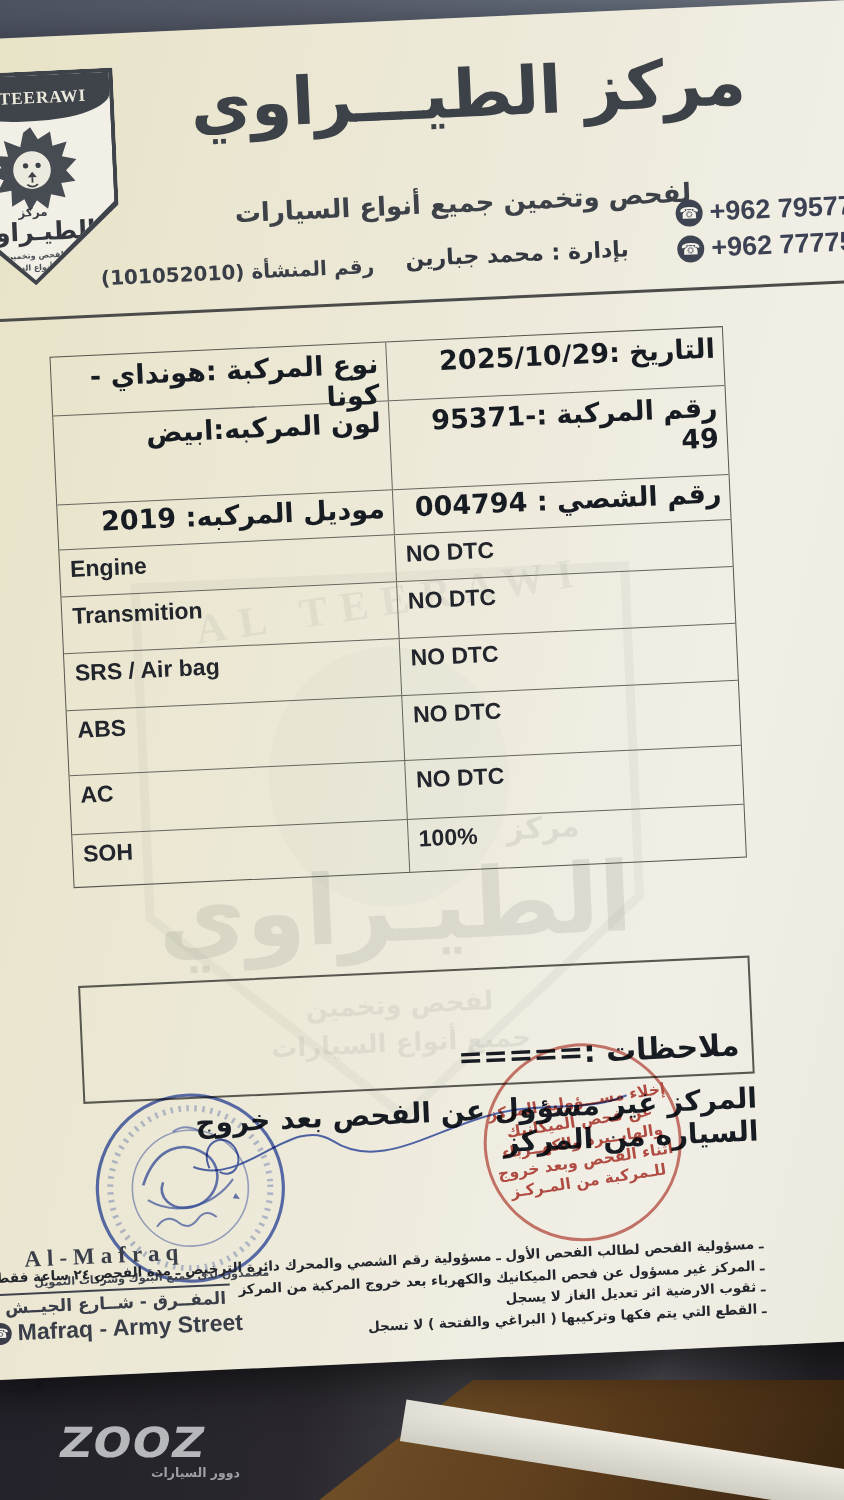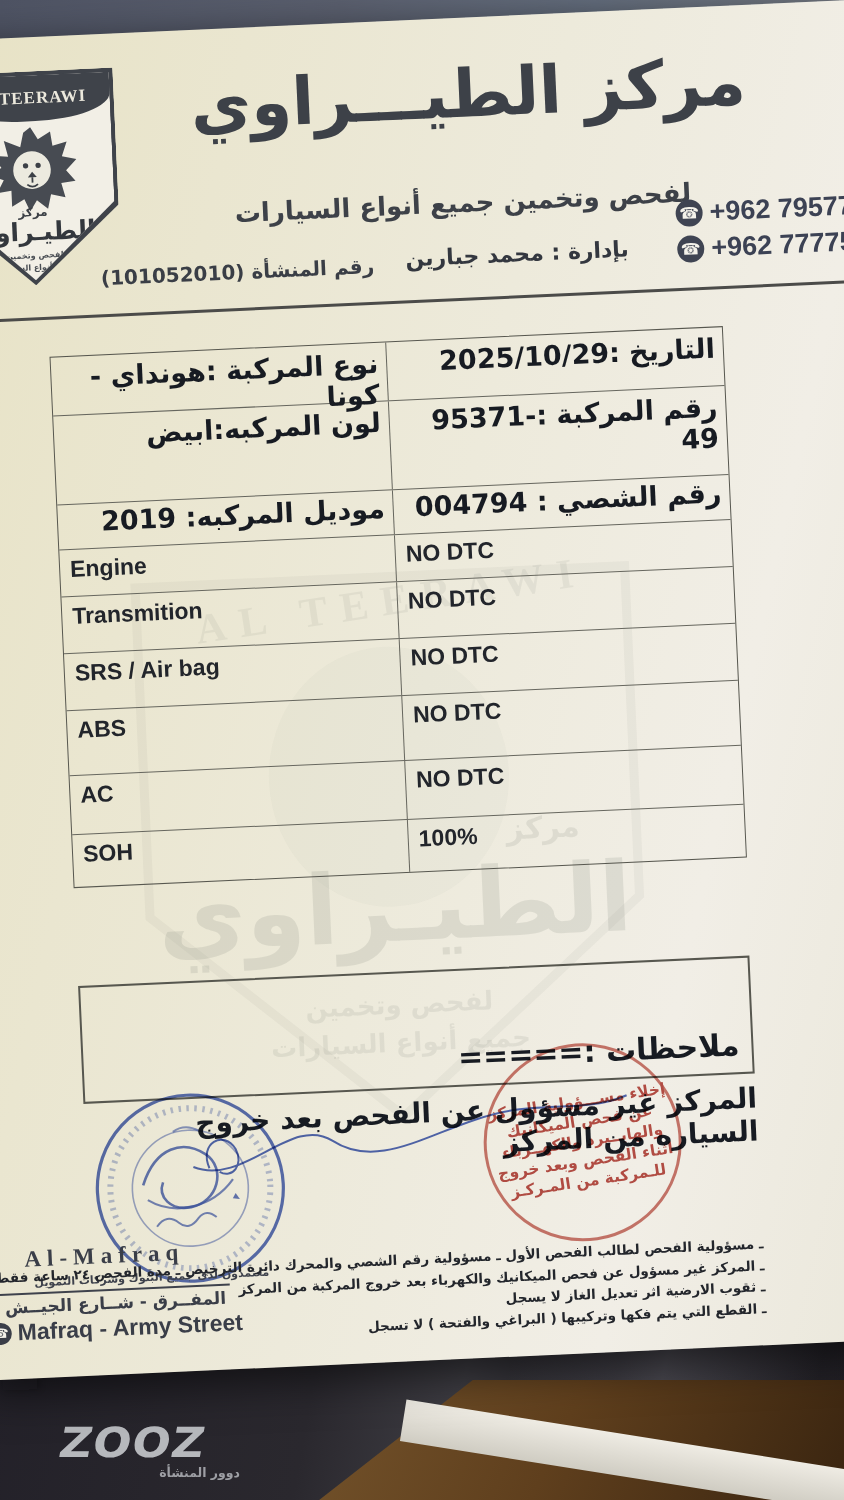--- a/index.html
+++ b/index.html
@@ -132,21 +132,21 @@
 <div class="photo">
 
   <div class="desk-top"></div>
 
   <div class="desk-bottom">
     <div class="glare"></div>
     <div class="wood"></div>
     <div class="white-strip"></div>
     <div class="zooz">
       <div class="zooz-text">ZOOZ</div>
-      <div class="zooz-tag">دوور المنشأة</div>
+      <div class="zooz-tag">دوور السيارات</div>
     </div>
   </div>
 
   <div class="yellow-sheet"></div>
 
   <div class="paper">
 
     <div class="wm wm-arc">AL TEERAWI</div>
     <svg class="wm-shield" width="530" height="560" viewBox="0 0 530 560">
       <polygon points="20,10 510,10 510,340 265,550 20,340" fill="none" stroke="rgba(120,125,118,.13)" stroke-width="9"></polygon>

